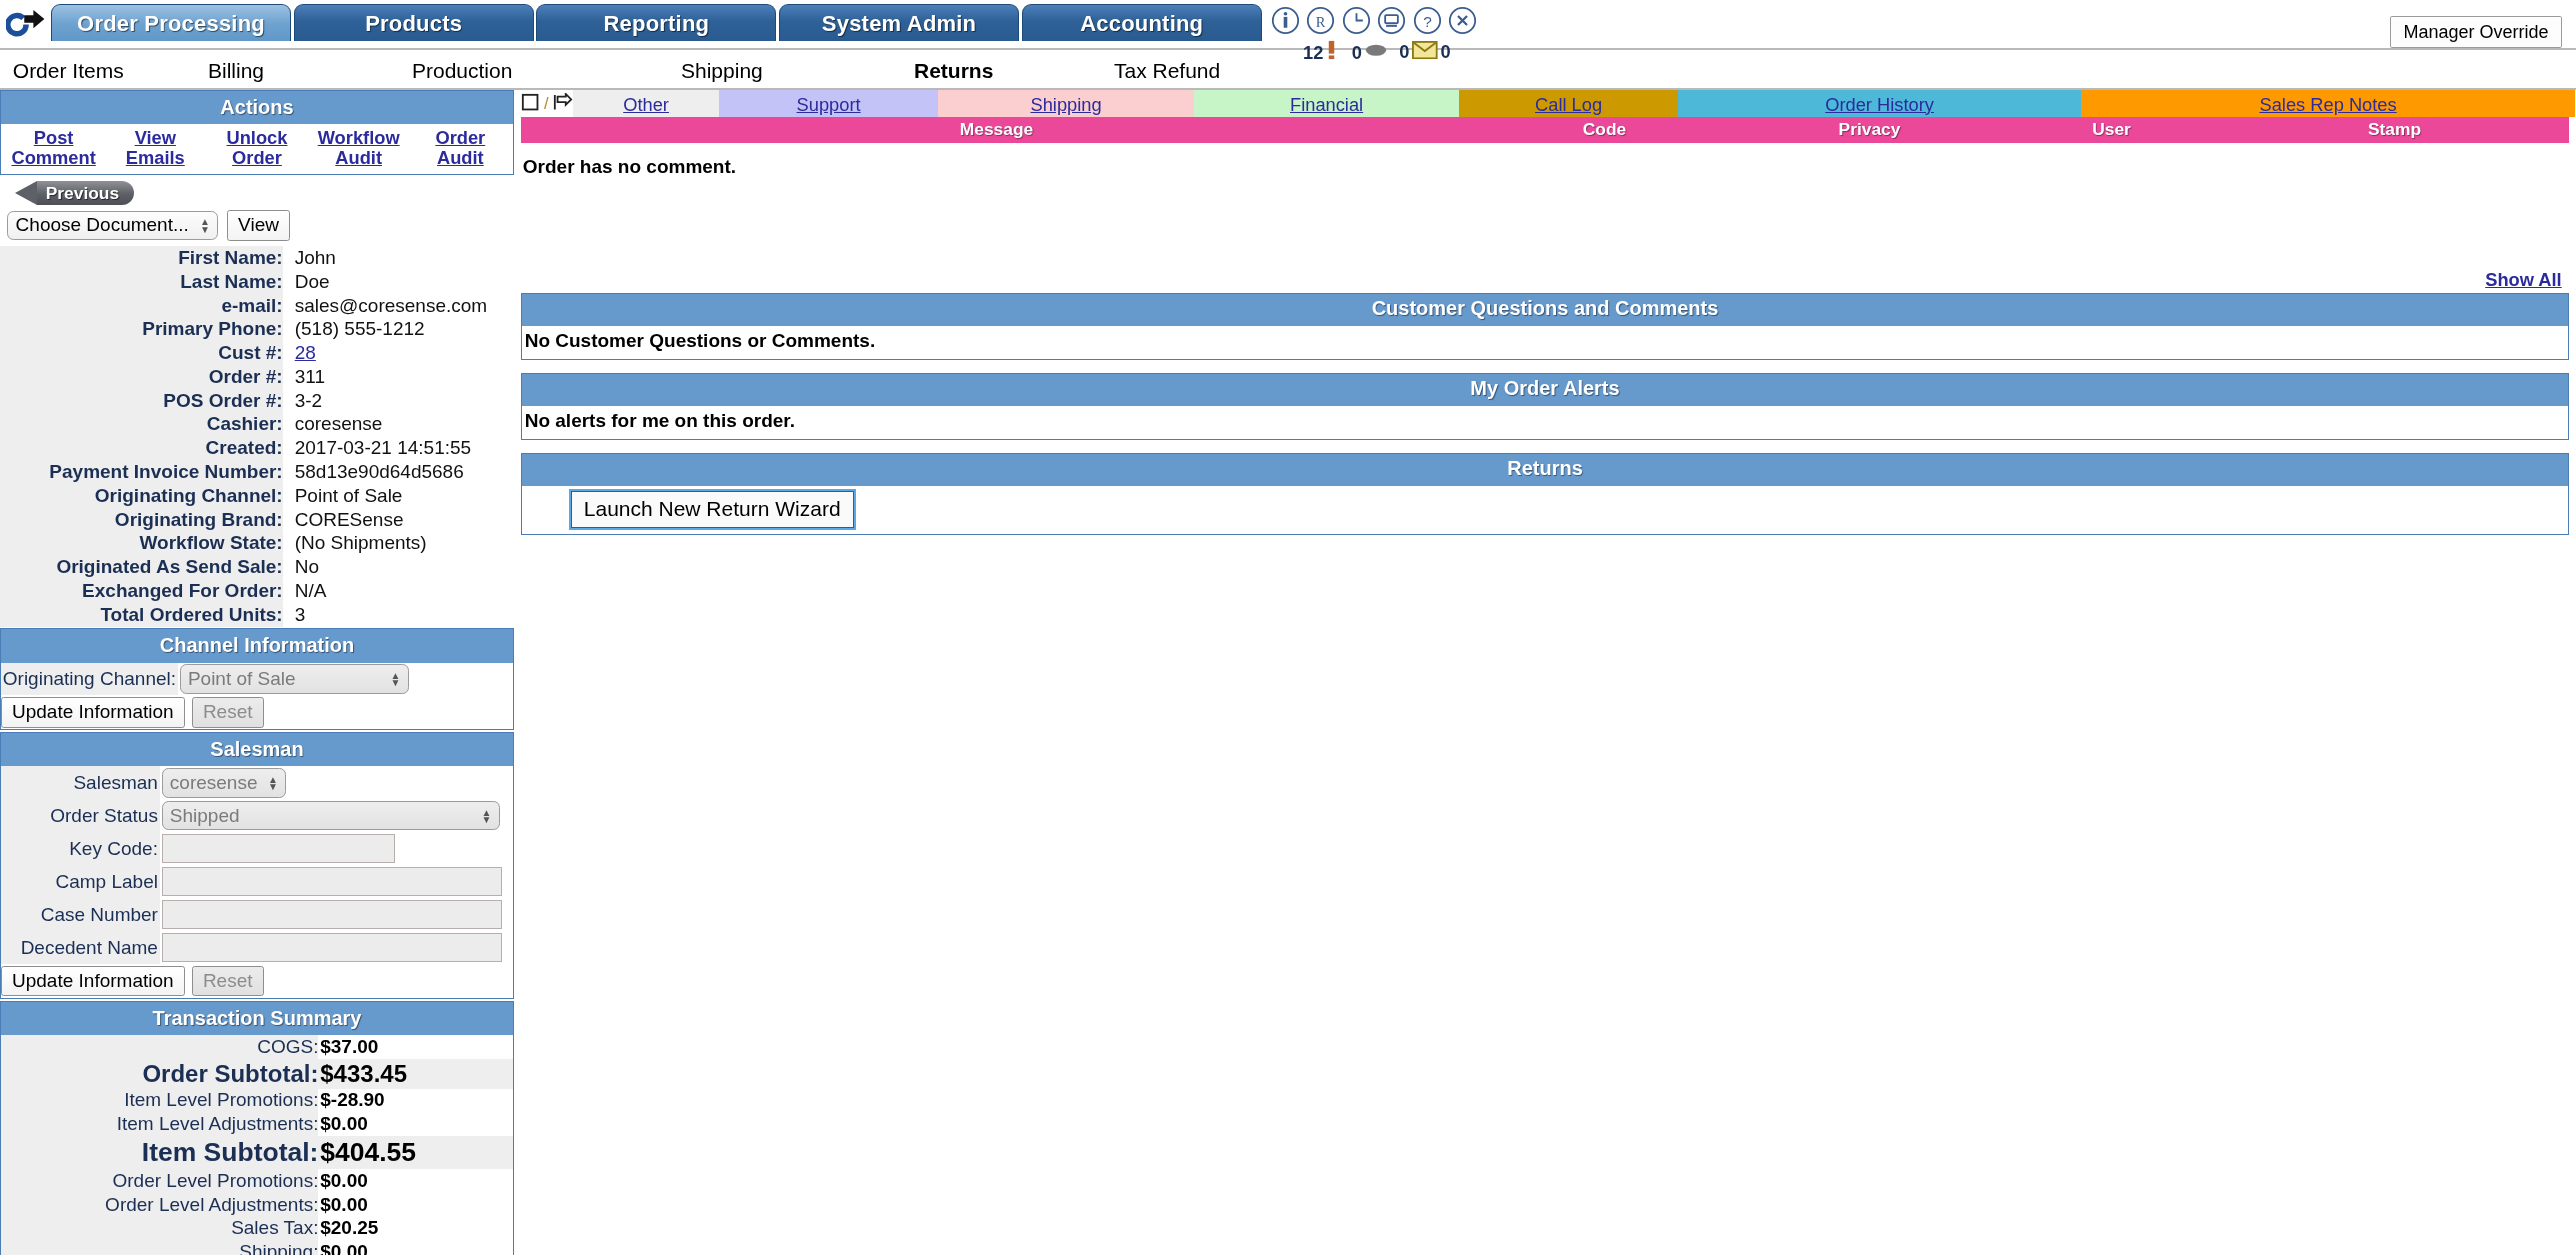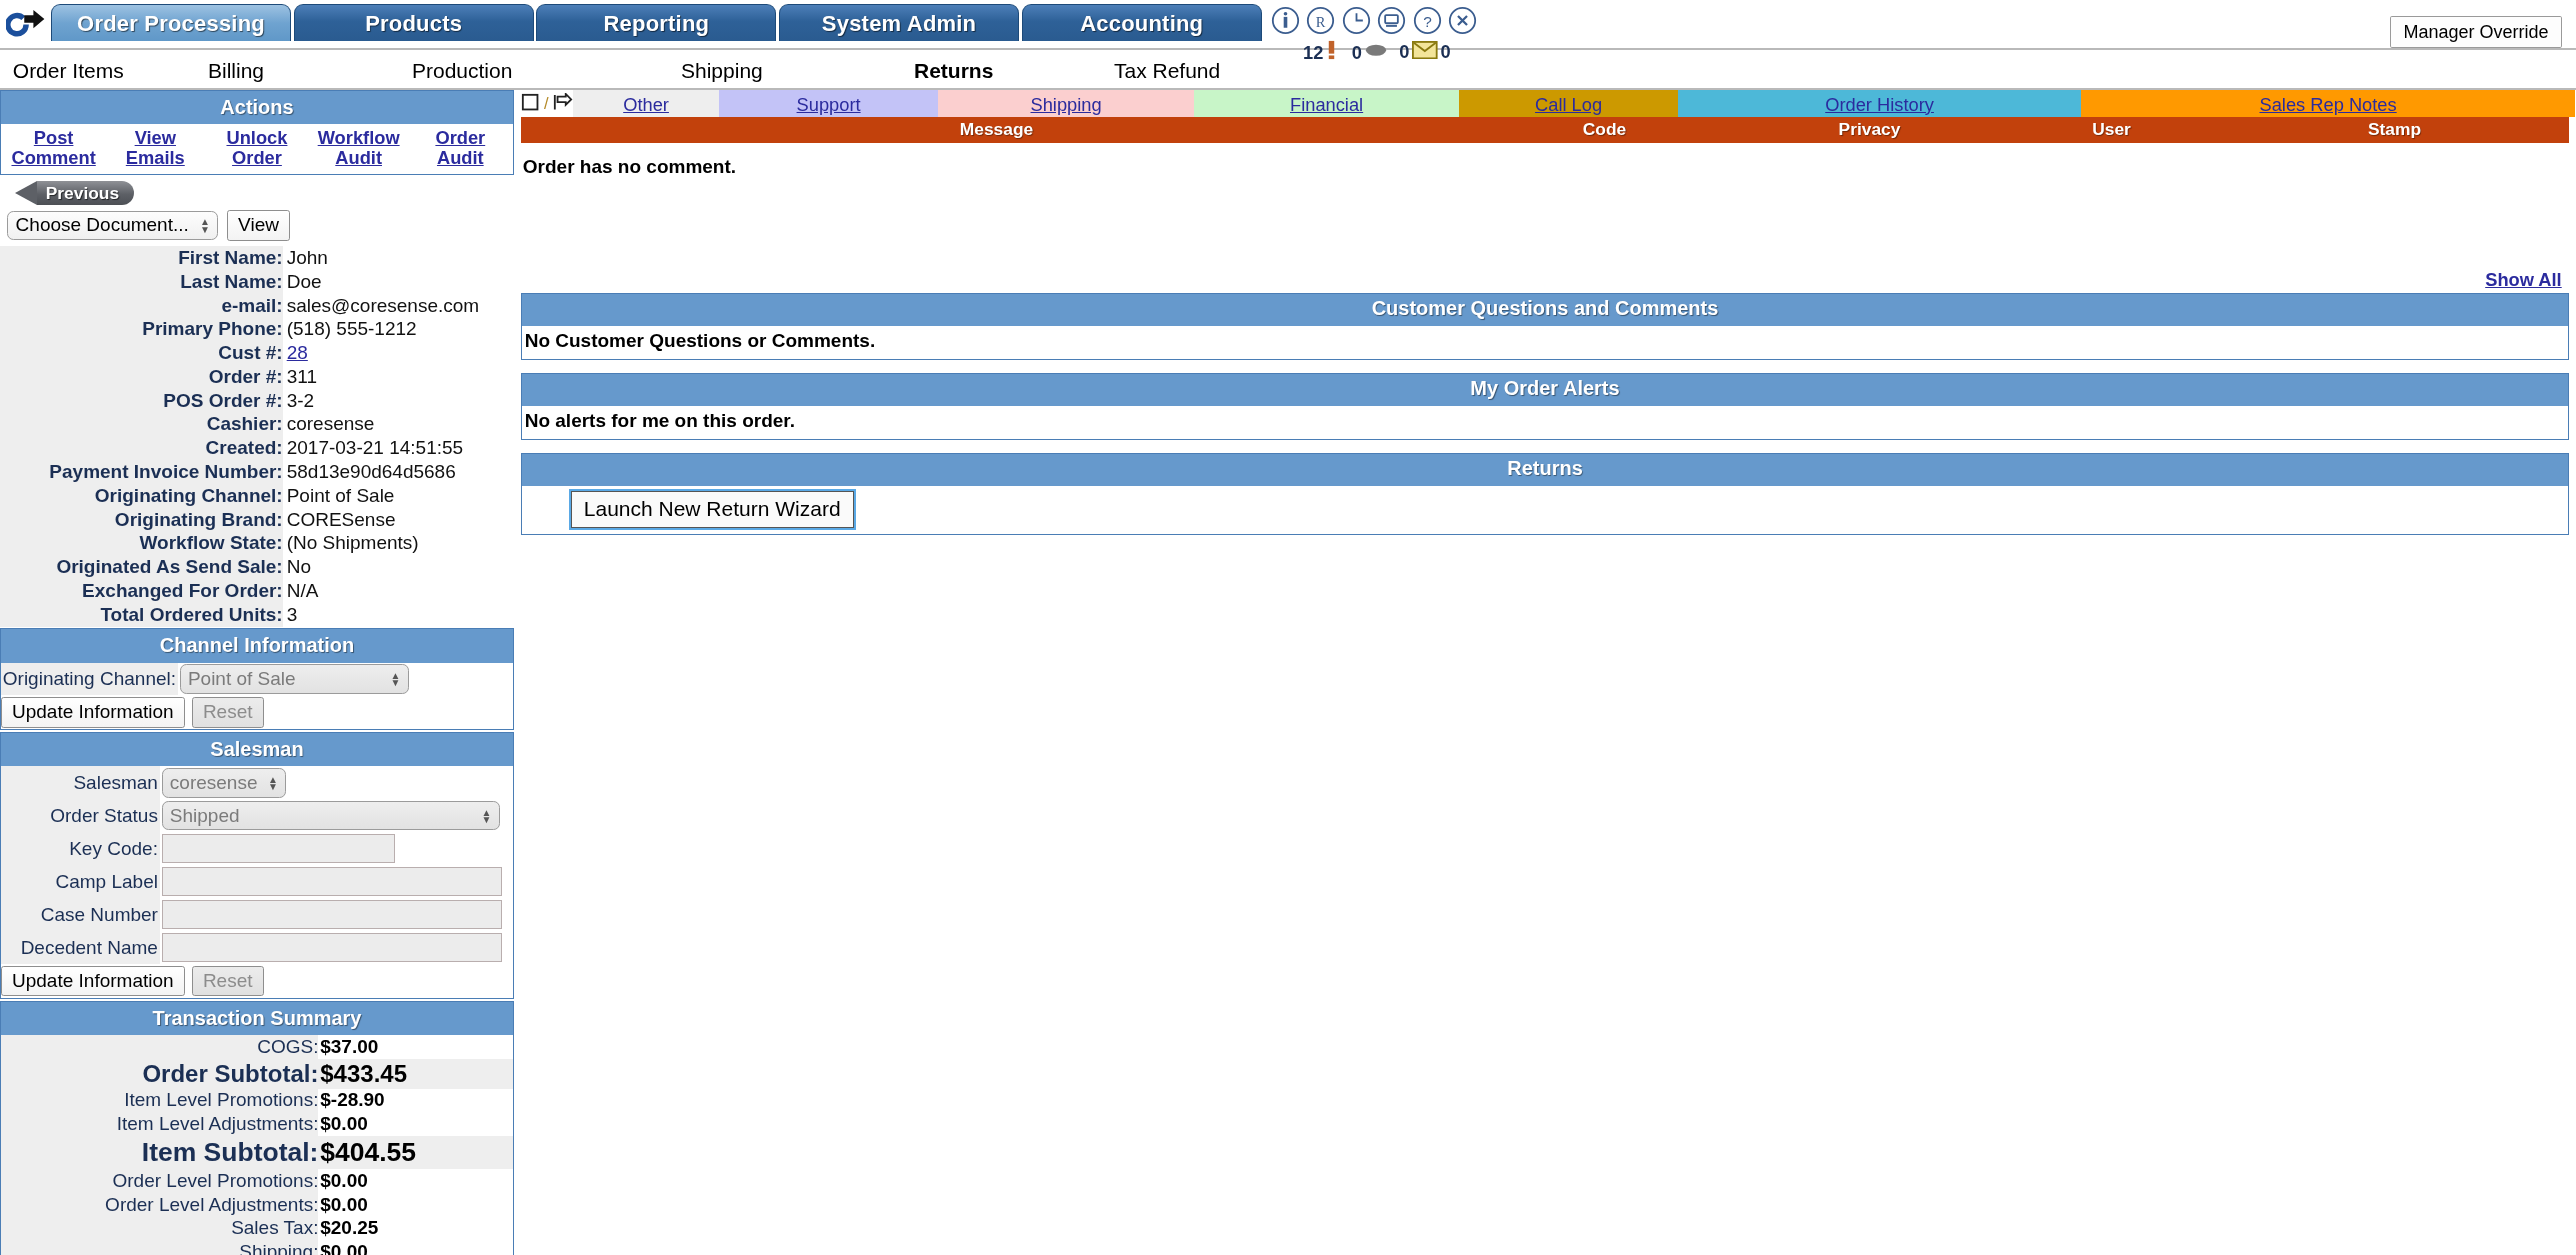--- a/index.html
+++ b/index.html
@@ -187,21 +187,21 @@
   .btn.dis { color: #8c8c8c; background: linear-gradient(to bottom,#ececec,#e0e0e0); }
 
   
   table.info { border-collapse: collapse; width: 100%; font-size: 19px; }
   table.info td { padding: 0.9px 1.8px; vertical-align: middle; }
   table.info td.lbl {
     text-align: right; font-weight: bold; color: #1b2f54;
     background: #eeeeee; white-space: nowrap; width: 55%;
     padding-right: 0px;
   }
-  table.info td.val { padding-left: 4px; color: #111; margin-top: 45px; }
+  table.info td.val { padding-left: 12px; color: #111; margin-top: 45px; }
 
   
   table.frm { border-collapse: collapse; width: 100%; font-size: 19px; }
   table.frm td { padding: 1.8px 1.8px; vertical-align: middle; }
   table.frm td.lbl { text-align: right; color: #1b2f54; background: #eeeeee; white-space: nowrap; }
   .txtin {
     font-family: "Liberation Sans", sans-serif;
     font-size: 18.3px;
     border: 0.9px solid #b9aeae;
     background: #ececec;
@@ -234,21 +234,21 @@
   .ctab {
     flex: 0 0 auto;
     text-align: center;
     font-size: 18.3px;
     padding-top: 3.7px;
     box-sizing: border-box;
     cursor: pointer;
   }
   .ctab a { color: #2b2b9e; }
   .thead {
-    background: #c2410c; color:#fff; font-weight:bold; font-size:17.4px;
+    background: #ec4899; color:#fff; font-weight:bold; font-size:17.4px;
     display:flex; text-shadow: 0.9px 0.9px 0.9px rgba(0,0,0,.4);
   }
   .thead div { text-align:center; padding: 1.8px 0 2.7px; }
   .nocomment { font-weight: bold; font-size: 19px; padding: 12.8px 1.8px 0 1.8px; }
   .showall { text-align: right; padding-right: 7.3px; font-weight: bold; font-size: 18.3px; }
   .sect { border: 0.9px solid #4a7db5; margin-top: 12.8px; }
   .sect-hd {
     background:#6699cc; color:#fff; font-weight:bold; font-size:20px;
     text-align:center; padding: 3.7px 0 5.5px; text-shadow: 0.9px 0.9px 0.9px rgba(0,0,0,.45);
   }

